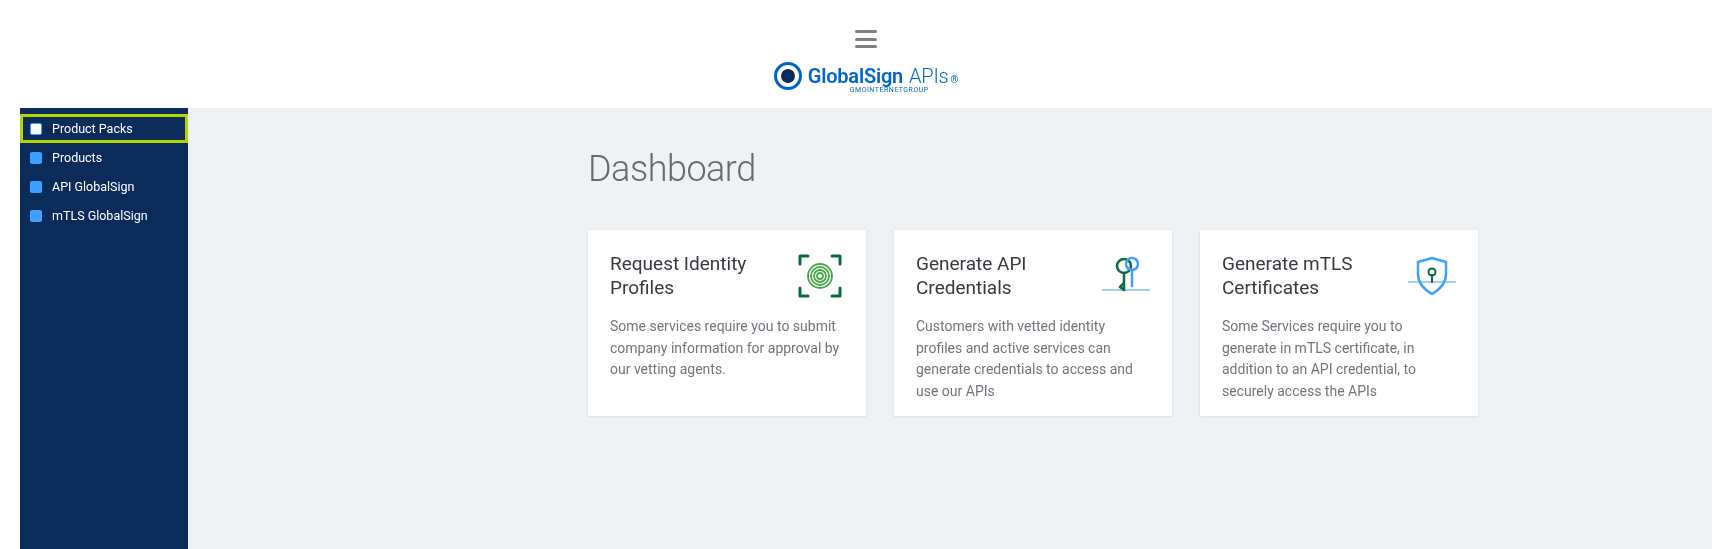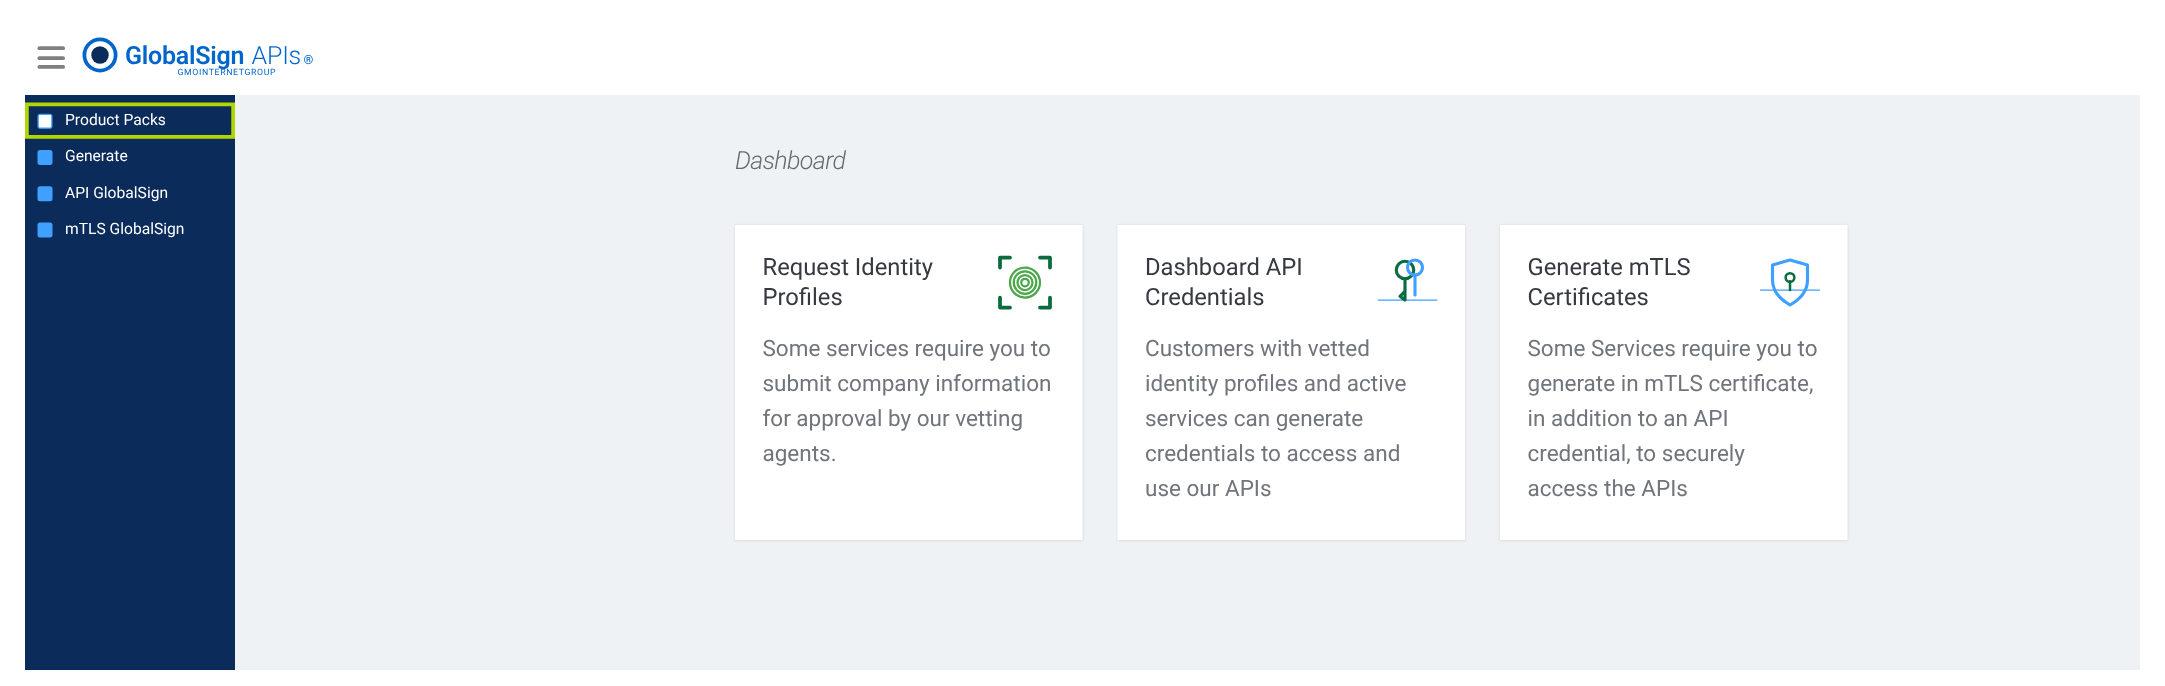--- a/index.html
+++ b/index.html
@@ -10,20 +10,21 @@
     color: #333;
   }
   .page {
     padding: 20px;
   }
   .topbar {
     display: flex;
     align-items: center;
     gap: 14px;
     padding: 10px 10px 14px 10px;
+    flex-direction: column;
   }
   .hamburger {
     width: 22px; height: 18px;
     display: flex; flex-direction: column; justify-content: space-between;
     cursor: pointer;
   }
   .hamburger span {
     display: block; height: 3px; background: #808080; border-radius: 2px;
   }
   .logo {
@@ -75,56 +76,55 @@
     border-radius: 2px;
     flex-shrink: 0;
   }
   .side-ico.lt { background: #ffffff; border:1px solid #3fa0ff; }
 
   .main {
     flex: 1;
     padding: 40px 40px 40px 400px;
   }
   .page-title {
-    font-size: 20px;
+    font-size: 36px;
     font-weight: 300;
     color: #666b73;
     margin-bottom: 40px;
     letter-spacing: -0.5px;
-    font-style: italic;
   }
 
   .cards {
     display: flex;
     gap: 28px;
   }
   .card {
     width: 278px;
-    height: 252px;
+    height: 186px;
     background: #ffffff;
     padding: 22px 22px;
     box-shadow: 0 0 0 1px rgba(0,0,0,0.02), 0 1px 3px rgba(0,0,0,0.06);
     cursor: pointer;
   }
   .card-head {
     display: flex;
     justify-content: space-between;
     align-items: flex-start;
     margin-bottom: 16px;
   }
   .card-title {
     font-size: 19px;
     font-weight: 400;
     color: #363a40;
     line-height: 1.25;
     max-width: 160px;
   }
   .card-ico { width: 48px; height: 48px; flex-shrink: 0; }
   .card-desc {
-    font-size: 18px;
+    font-size: 14px;
     color: #70757c;
     line-height: 1.55;
   }
 </style>
 </head>
 <body>
 
 <div class="page">
 
   <div class="topbar">
@@ -148,21 +148,21 @@
 
   <div class="below">
 
     <nav class="sidebar">
       <div class="side-item highlight">
         <span class="side-ico lt"></span>
         <span>Product Packs</span>
       </div>
       <div class="side-item">
         <span class="side-ico"></span>
-        <span>Generate</span>
+        <span>Products</span>
       </div>
       <div class="side-item">
         <span class="side-ico"></span>
         <span>API GlobalSign</span>
       </div>
       <div class="side-item">
         <span class="side-ico"></span>
         <span>mTLS GlobalSign</span>
       </div>
     </nav>
@@ -183,21 +183,21 @@
                 <circle cx="24" cy="24" r="6"></circle>
                 <circle cx="24" cy="24" r="3"></circle>
               </g>
             </svg>
           </div>
           <p class="card-desc">Some services require you to submit company information for approval by our vetting agents.</p>
         </div>
 
         <div class="card">
           <div class="card-head">
-            <div class="card-title">Dashboard API Credentials</div>
+            <div class="card-title">Generate API Credentials</div>
             <svg class="card-ico" viewBox="0 0 48 48">
               <line x1="0" y1="38" x2="48" y2="38" stroke="#3fa0ff" stroke-width="1"></line>
               <circle cx="22" cy="14" r="7" fill="none" stroke="#0a6b3f" stroke-width="2.5"></circle>
               <path d="M22 21 L22 38 L18 35 L22 31" fill="none" stroke="#0a6b3f" stroke-width="2.5" stroke-linecap="round" stroke-linejoin="round"></path>
               <circle cx="30" cy="12" r="6" fill="none" stroke="#3fa0ff" stroke-width="2.5"></circle>
               <path d="M30 18 L30 34" fill="none" stroke="#3fa0ff" stroke-width="2.5" stroke-linecap="round"></path>
             </svg>
           </div>
           <p class="card-desc">Customers with vetted identity profiles and active services can generate credentials to access and use our APIs</p>
         </div>

